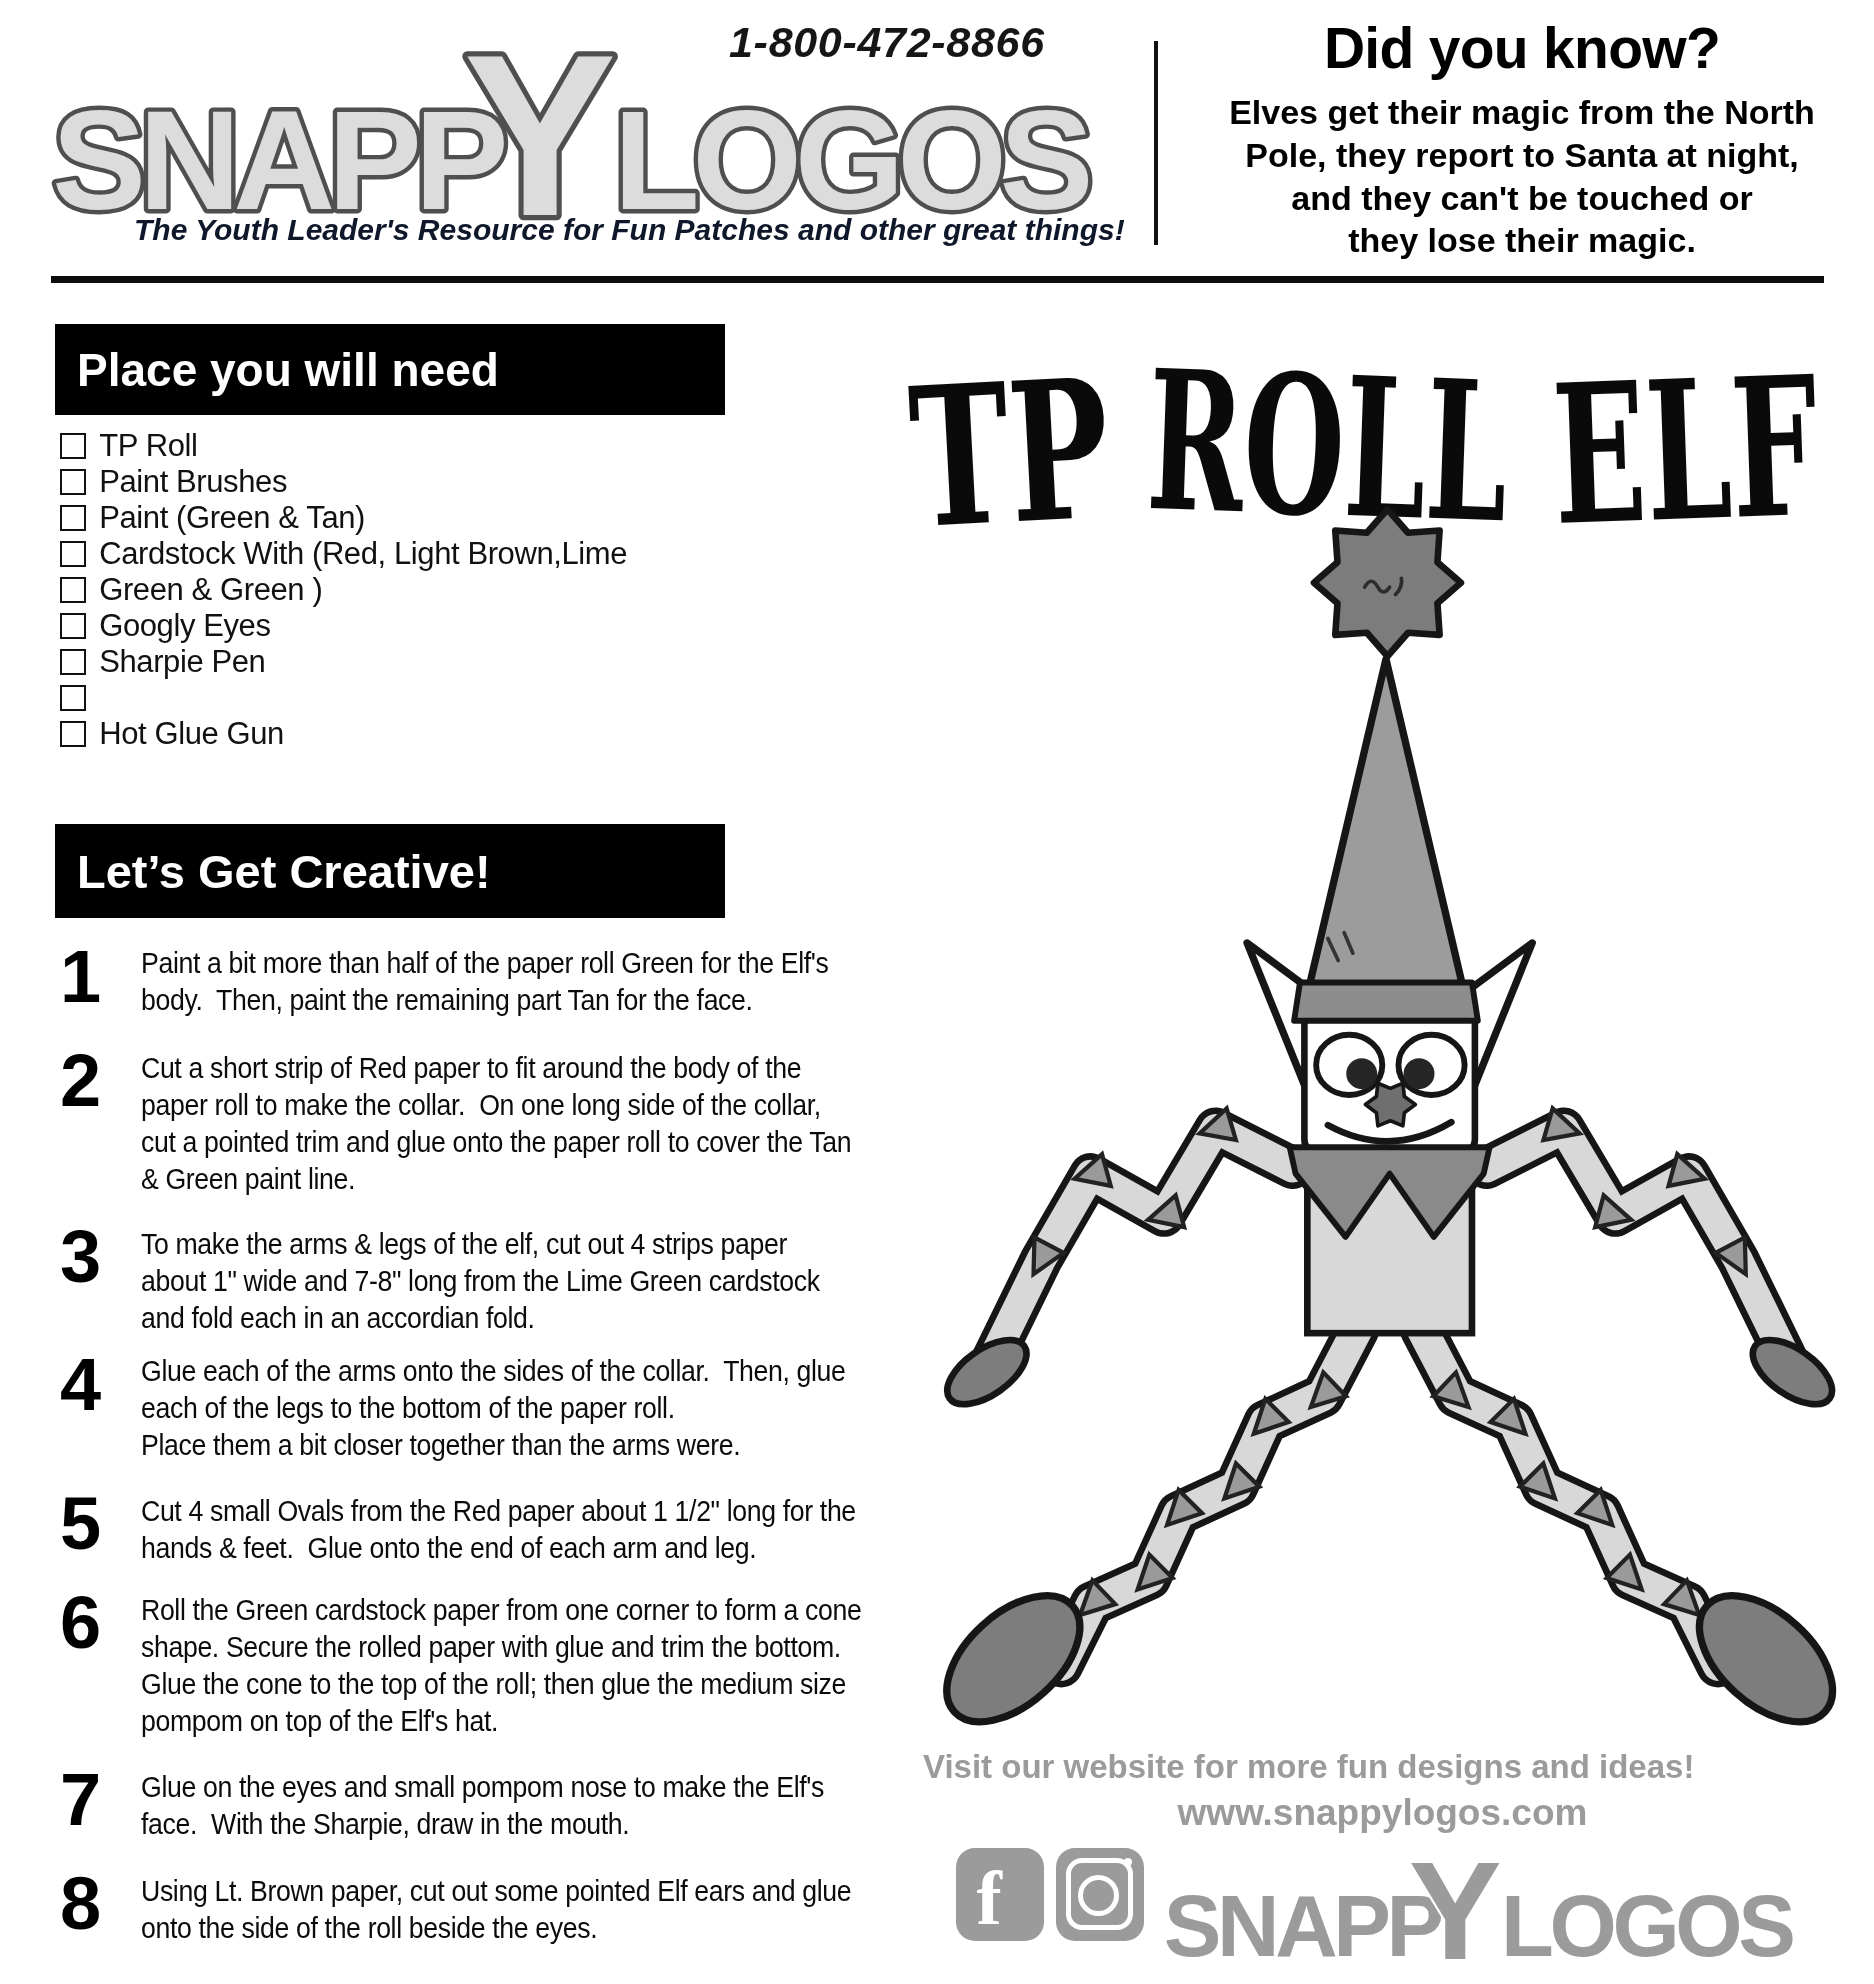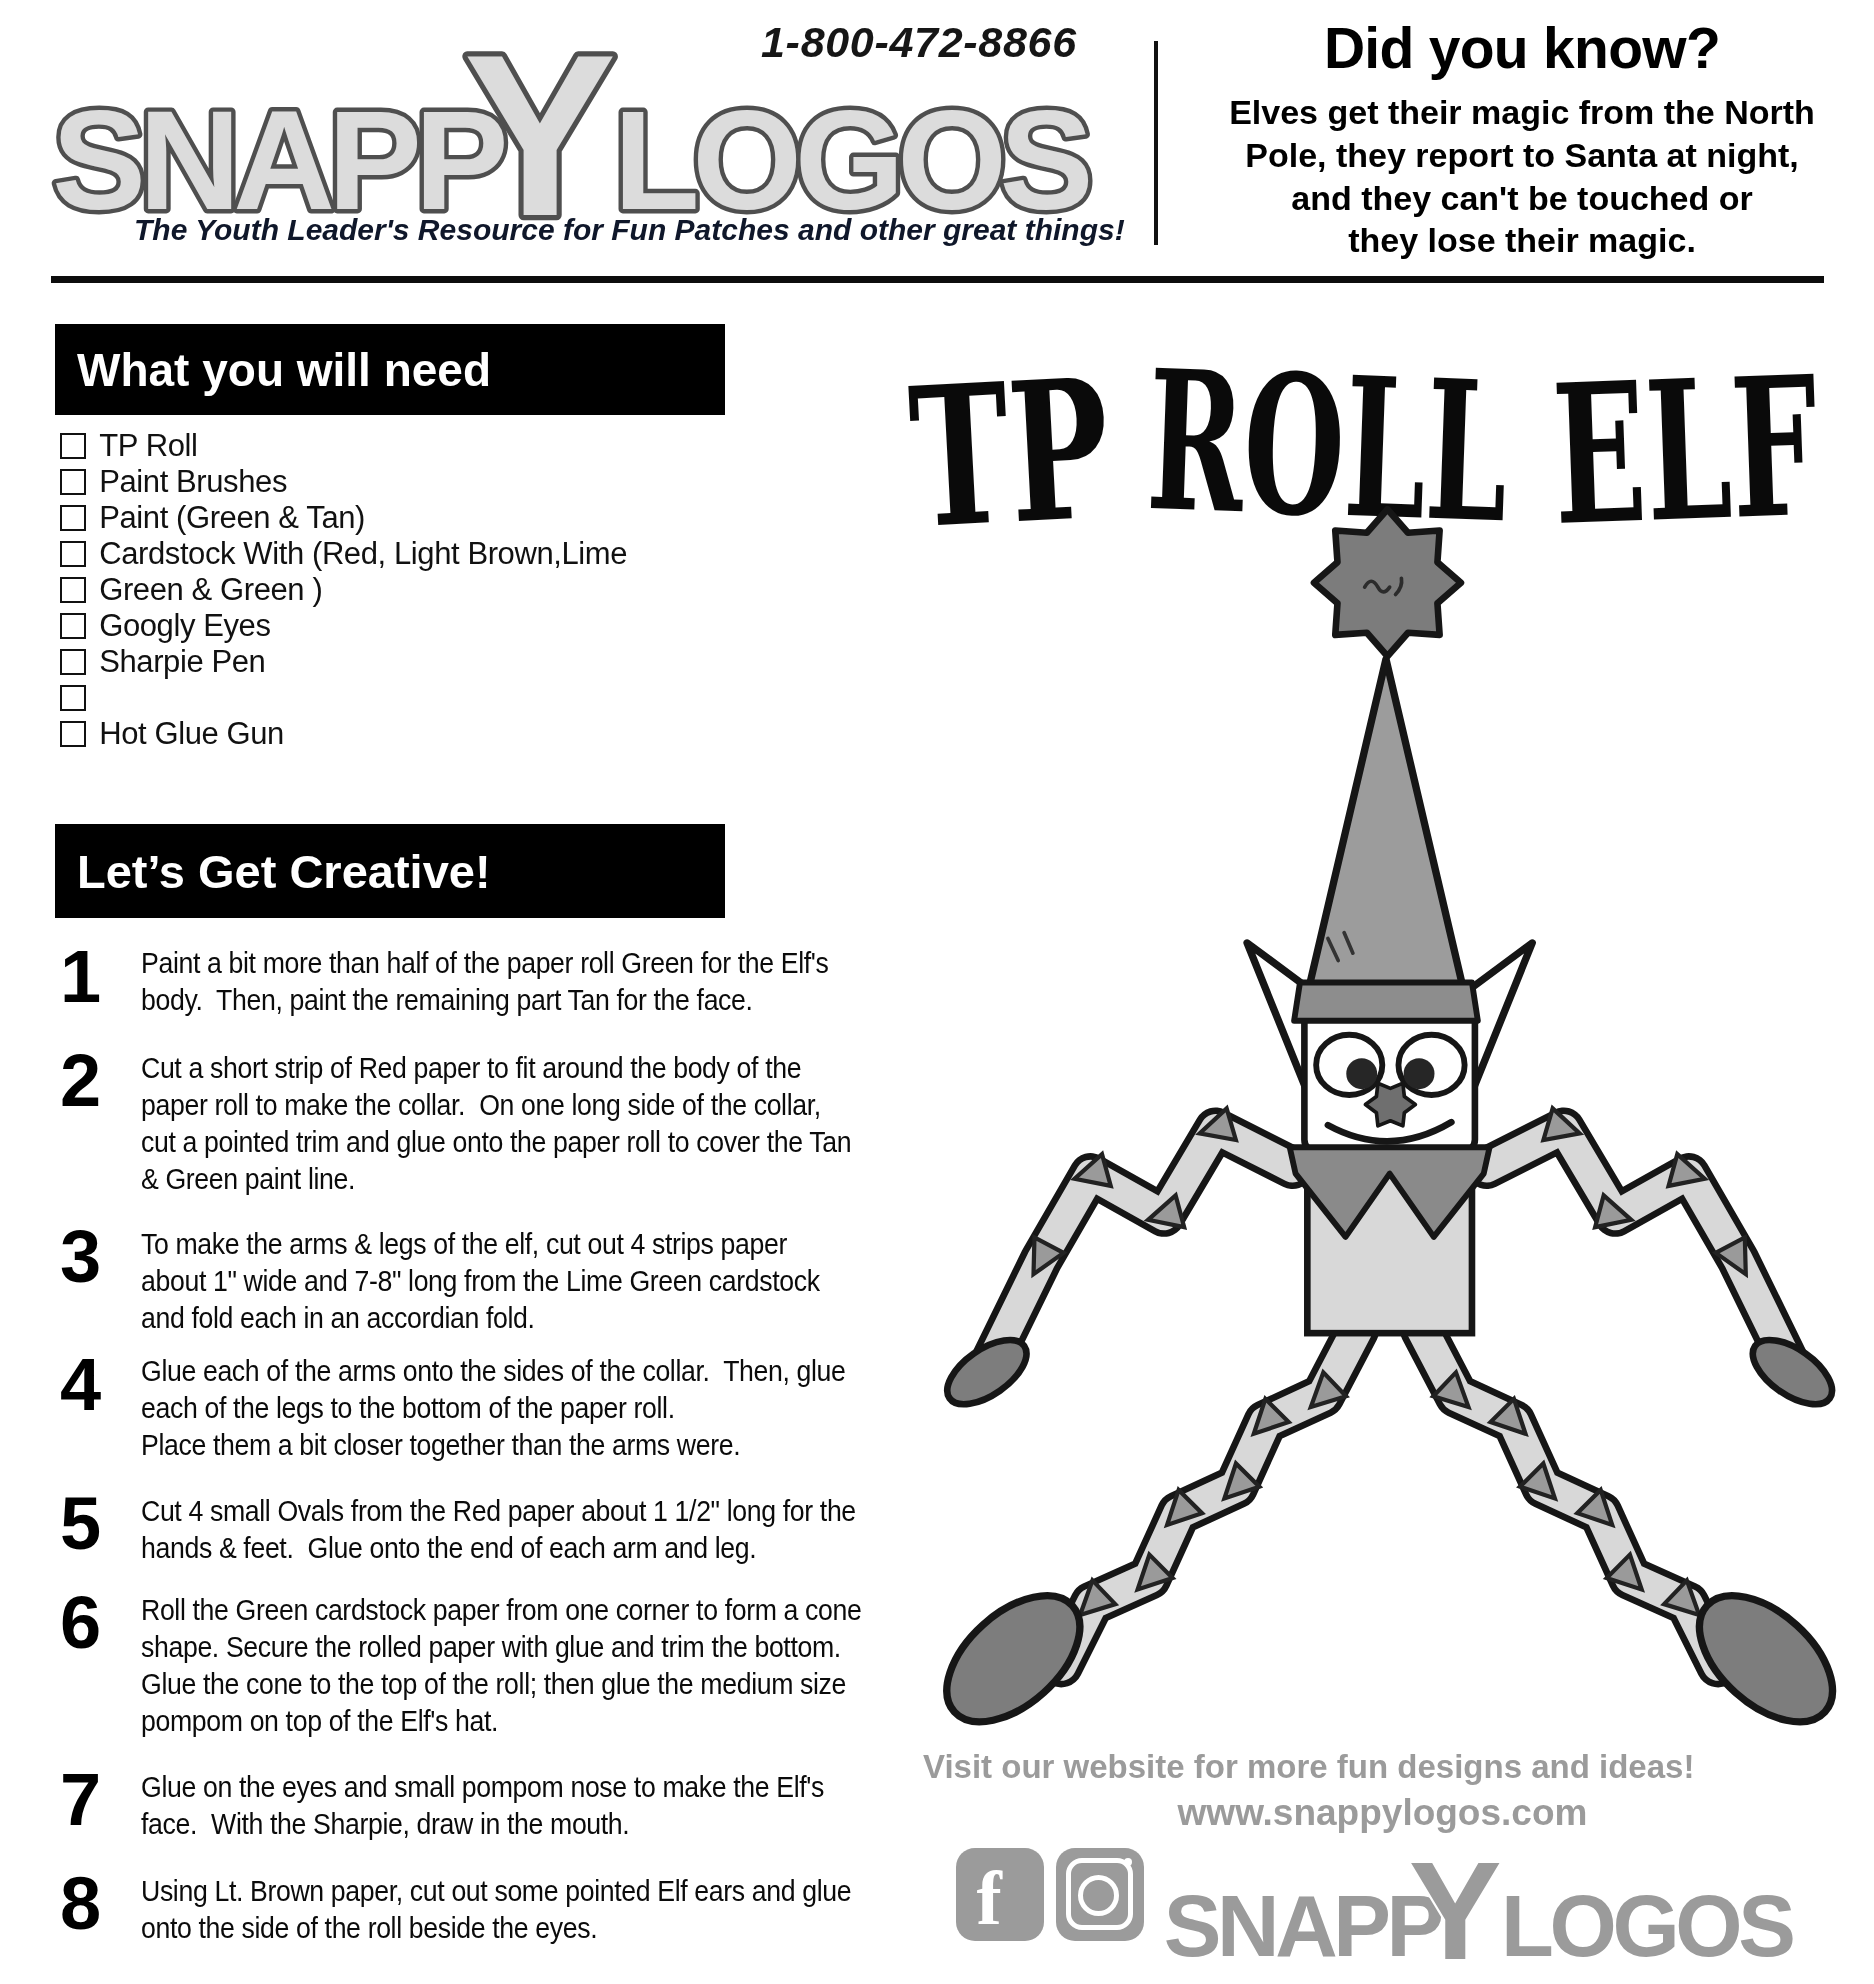--- a/index.html
+++ b/index.html
@@ -1,21 +1,21 @@
 <!DOCTYPE html>
 <html style="font-size:11.8px"><head>
 <meta charset="utf-8">
 <style>
   html,body{margin:0;padding:0;background:#fff;}
   #page{position:relative;width:1875px;height:1985px;background:#fff;overflow:hidden;
         font-family:"Liberation Sans",sans-serif;color:#111;}
   .abs{position:absolute;}
 
   
-  #phone{left:729px;top:17.6px;font-size:43px;font-weight:700;font-style:italic;color:#161616;letter-spacing:0.7px;margin-left:32px;}
+  #phone{left:729px;top:17.6px;font-size:43px;font-weight:700;font-style:italic;color:#161616;letter-spacing:0.7px;}
   #tagline{left:134px;top:213px;font-size:30px;font-weight:700;font-style:italic;color:#0f172a;}
   #vdivider{left:1154px;top:41px;width:3.7px;height:204px;background:#111;}
   #didyouknow{left:1191px;top:14.7px;width:662px;text-align:center;}
   #dyk-title{font-size:57px;font-weight:900;letter-spacing:-0.7px;color:#000;}
   #dyk-body{margin-top:10.3px;font-size:34px;font-weight:800;line-height:1.26;color:#000;white-space:pre-wrap;}
   #hrule{left:51px;top:276px;width:1773px;height:6.6px;background:#0d0d0d;}
 
   
   .banner{left:55px;width:670px;background:#000;color:#fff;display:flex;align-items:center;
           padding-left:22px;box-sizing:border-box;font-weight:800;}
@@ -67,21 +67,21 @@
     <div id="dyk-title">Did you know?</div>
     <div id="dyk-body">Elves get their magic from the North
 Pole, they report to Santa at night,
 and they can't be touched or
 they lose their magic.</div>
   </div>
 
   <div class="abs" id="hrule"></div>
 
   <div class="abs banner" id="banner-need">
-    <span>What you will need</span>
+    <span>Place you will need</span>
   </div>
 
   <div class="abs" id="checklist">
     <div class="chk-row">
         <span class="chk-box"></span>
         <span class="chk-label">TP Roll</span>
       </div>
     <div class="chk-row">
         <span class="chk-box"></span>
         <span class="chk-label">Paint Brushes</span>

